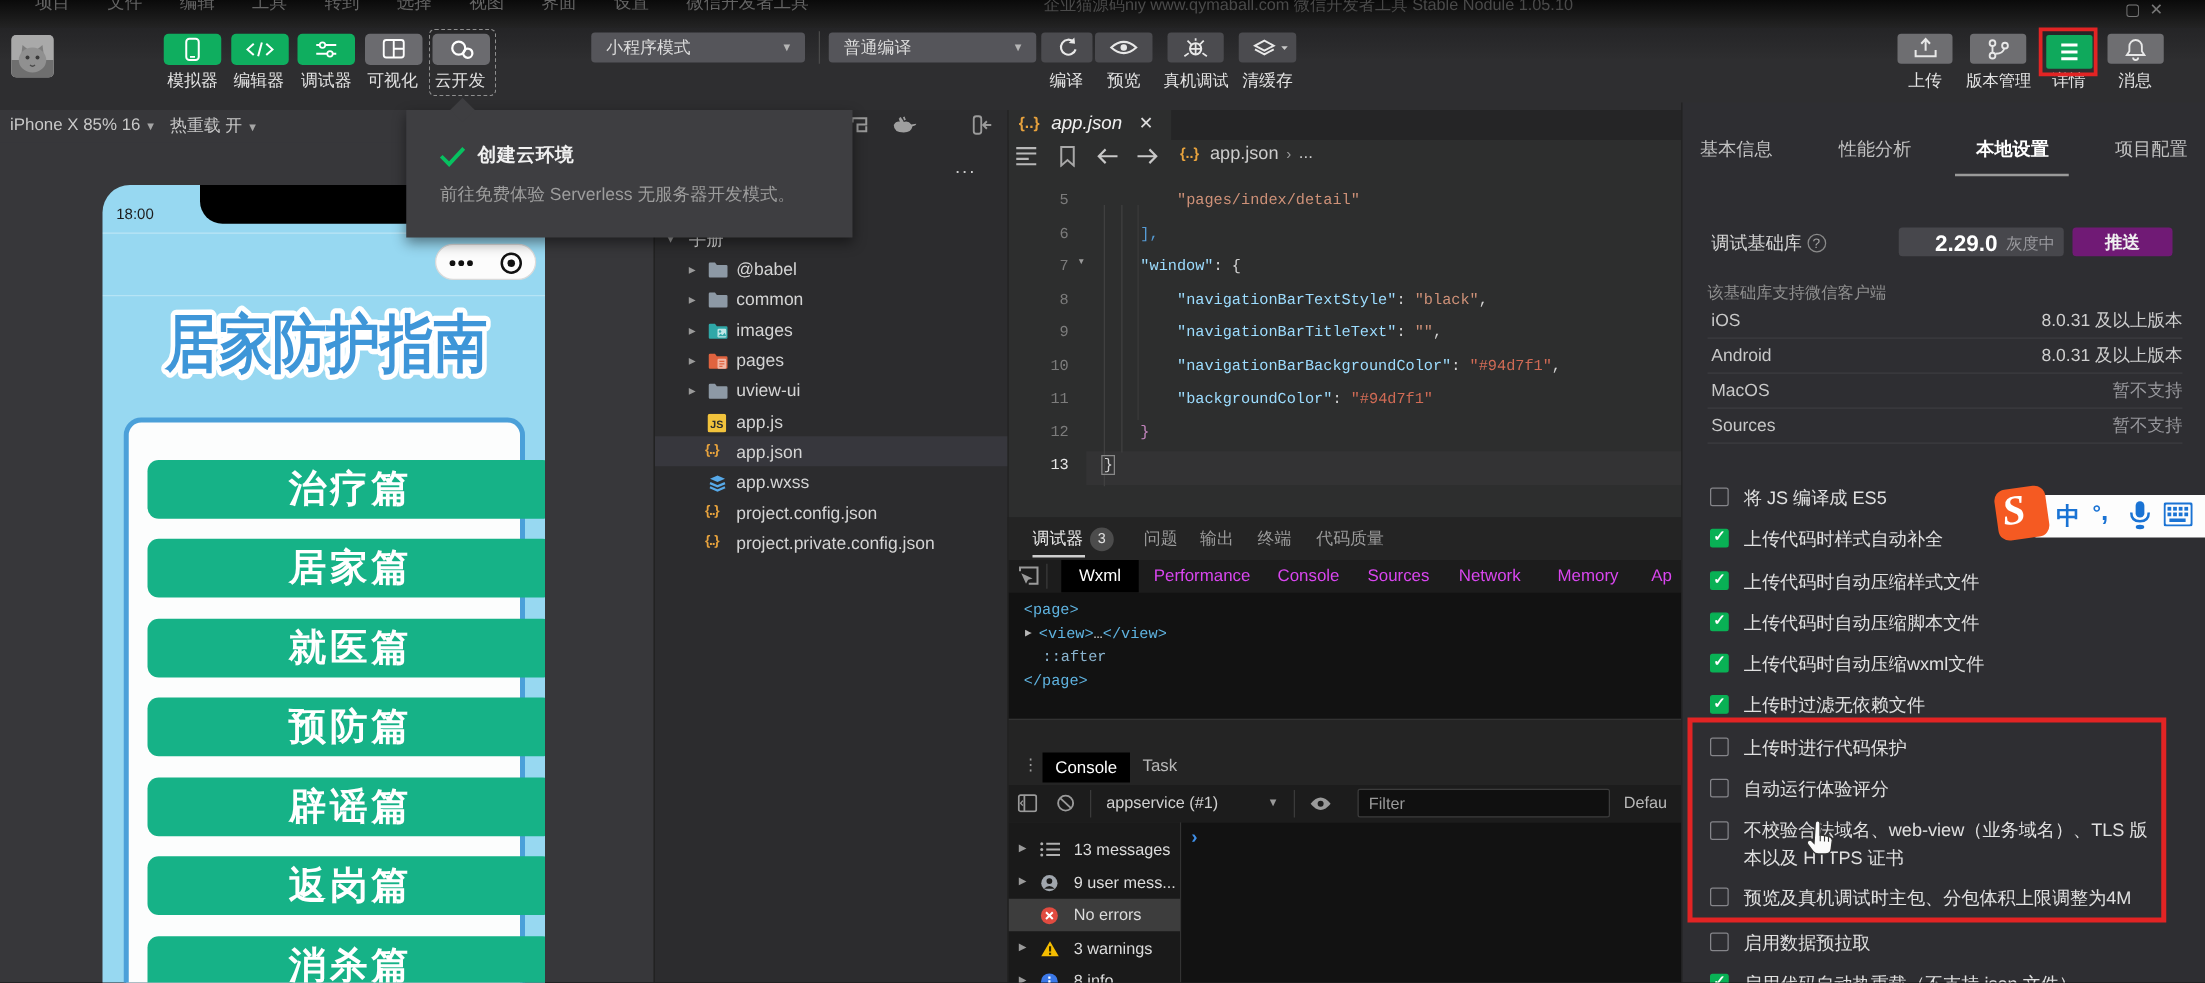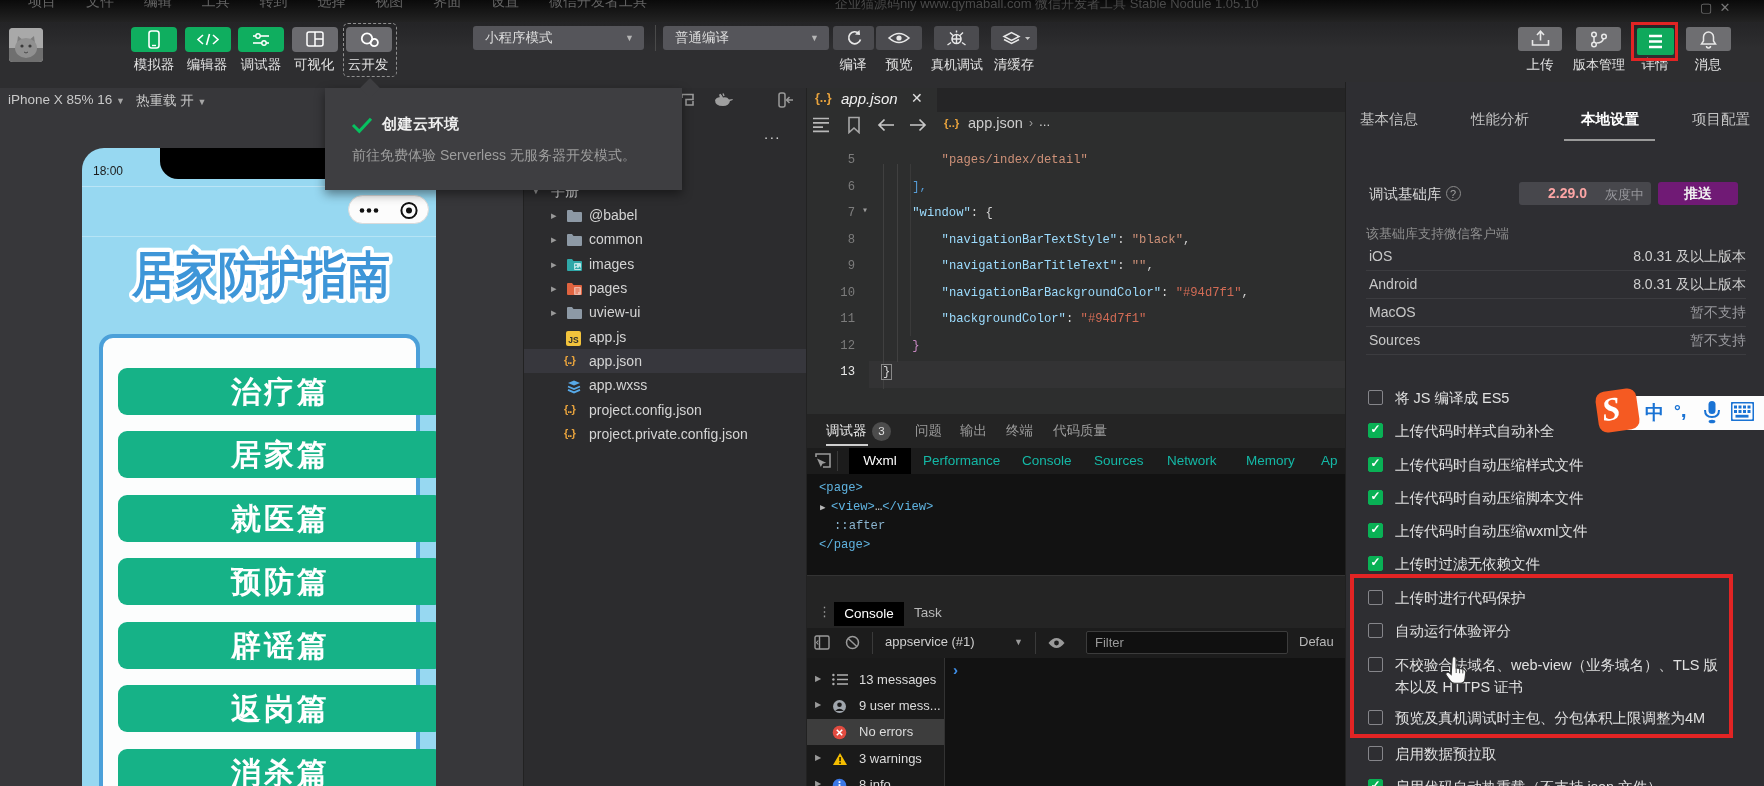--- a/index.html
+++ b/index.html
@@ -68,21 +68,21 @@
 .tic { position:absolute; left:42px; top:5px; }
 .tjson { position:absolute; left:40px; top:4px; color:#e8a33d; font-size:11px; font-weight:700; letter-spacing:-1px; }
 .tlab { position:absolute; left:65px; top:3px; color:#d4d4d4; font-size:14px; }
 
 
 .gut { position:absolute; left:0; width:48px; text-align:right; color:#7c7c7c; font-size:12.2px; }
 .gut.gcur { color:#e8e8e8; }
 .cl { position:absolute; left:76px; white-space:pre; font-size:12.2px; }
 
 
-.dtab { position:absolute; top:5px; color:#14b8a6; font-size:13.5px; }
+.dtab { position:absolute; top:5px; color:#d946ef; font-size:13.5px; }
 .crow { position:absolute; left:0; width:137px; height:26px; }
 .car { position:absolute; left:8px; top:7px; color:#9a9a9a; font-size:8px; }
 .cic { position:absolute; left:25px; top:6px; }
 .clab { position:absolute; left:52px; top:5px; color:#dcdcdc; font-size:13px; }
 
 
 .rtab { position:absolute; top:28px; color:#c2c2c2; font-size:14.5px; }
 .rrow { position:absolute; left:0; width:419px; height:20px; }
 .rl { position:absolute; left:23px; color:#c8c8c8; font-size:14px; }
 .rv { position:absolute; right:19px; color:#cfcfcf; font-size:14px; }
@@ -485,21 +485,21 @@
     </div>
   </div>
   <div class="abs" id="rightpanel">
     <div class="rtab" style="left:14px;">基本信息</div>
     <div class="rtab" style="left:125px;">性能分析</div>
     <div class="rtab" style="left:235px;color:#fff;font-weight:700;">本地设置</div>
     <div class="rtab" style="left:346px;">项目配置</div>
     <div class="abs" style="left:218px;top:57px;width:91px;height:2px;background:#9a9a9a;"></div>
     <div class="abs" style="left:23px;top:103px;color:#d6d6d6;font-size:14.5px;">调试基础库 <span style="display:inline-block;width:15px;height:15px;border:1px solid #8a8a8a;border-radius:8px;color:#a0a0a0;font-size:11px;text-align:center;line-height:14px;vertical-align:1px;">?</span></div>
     <div class="abs" style="left:173px;top:100px;width:132px;height:23px;background:#47474c;border-radius:3px;">
-      <span style="position:absolute;left:29px;top:3px;color:#fca5a5;font-weight:700;font-size:14px;">2.29.0</span>
+      <span style="position:absolute;left:29px;top:3px;color:#ffffff;font-weight:700;font-size:18px;">2.29.0</span>
       <span style="position:absolute;left:86px;top:4px;color:#98989d;font-size:13px;">灰度中</span>
     </div>
     <div class="abs" style="left:312px;top:100px;width:80px;height:23px;background:#701a75;border-radius:3px;color:#f0f0f0;font-weight:700;font-size:14px;text-align:center;line-height:23px;">推送</div>
     <div class="abs" style="left:20px;top:143px;color:#8f8f8f;font-size:13px;">该基础库支持微信客户端</div>
     <div class="rrow" style="top:166px;">
         <span class="rl">iOS</span>
         <span class="rv">8.0.31 及以上版本</span>
       </div>
     <div class="abs rline" style="top:188px;"></div>
     <div class="rrow" style="top:194px;">

